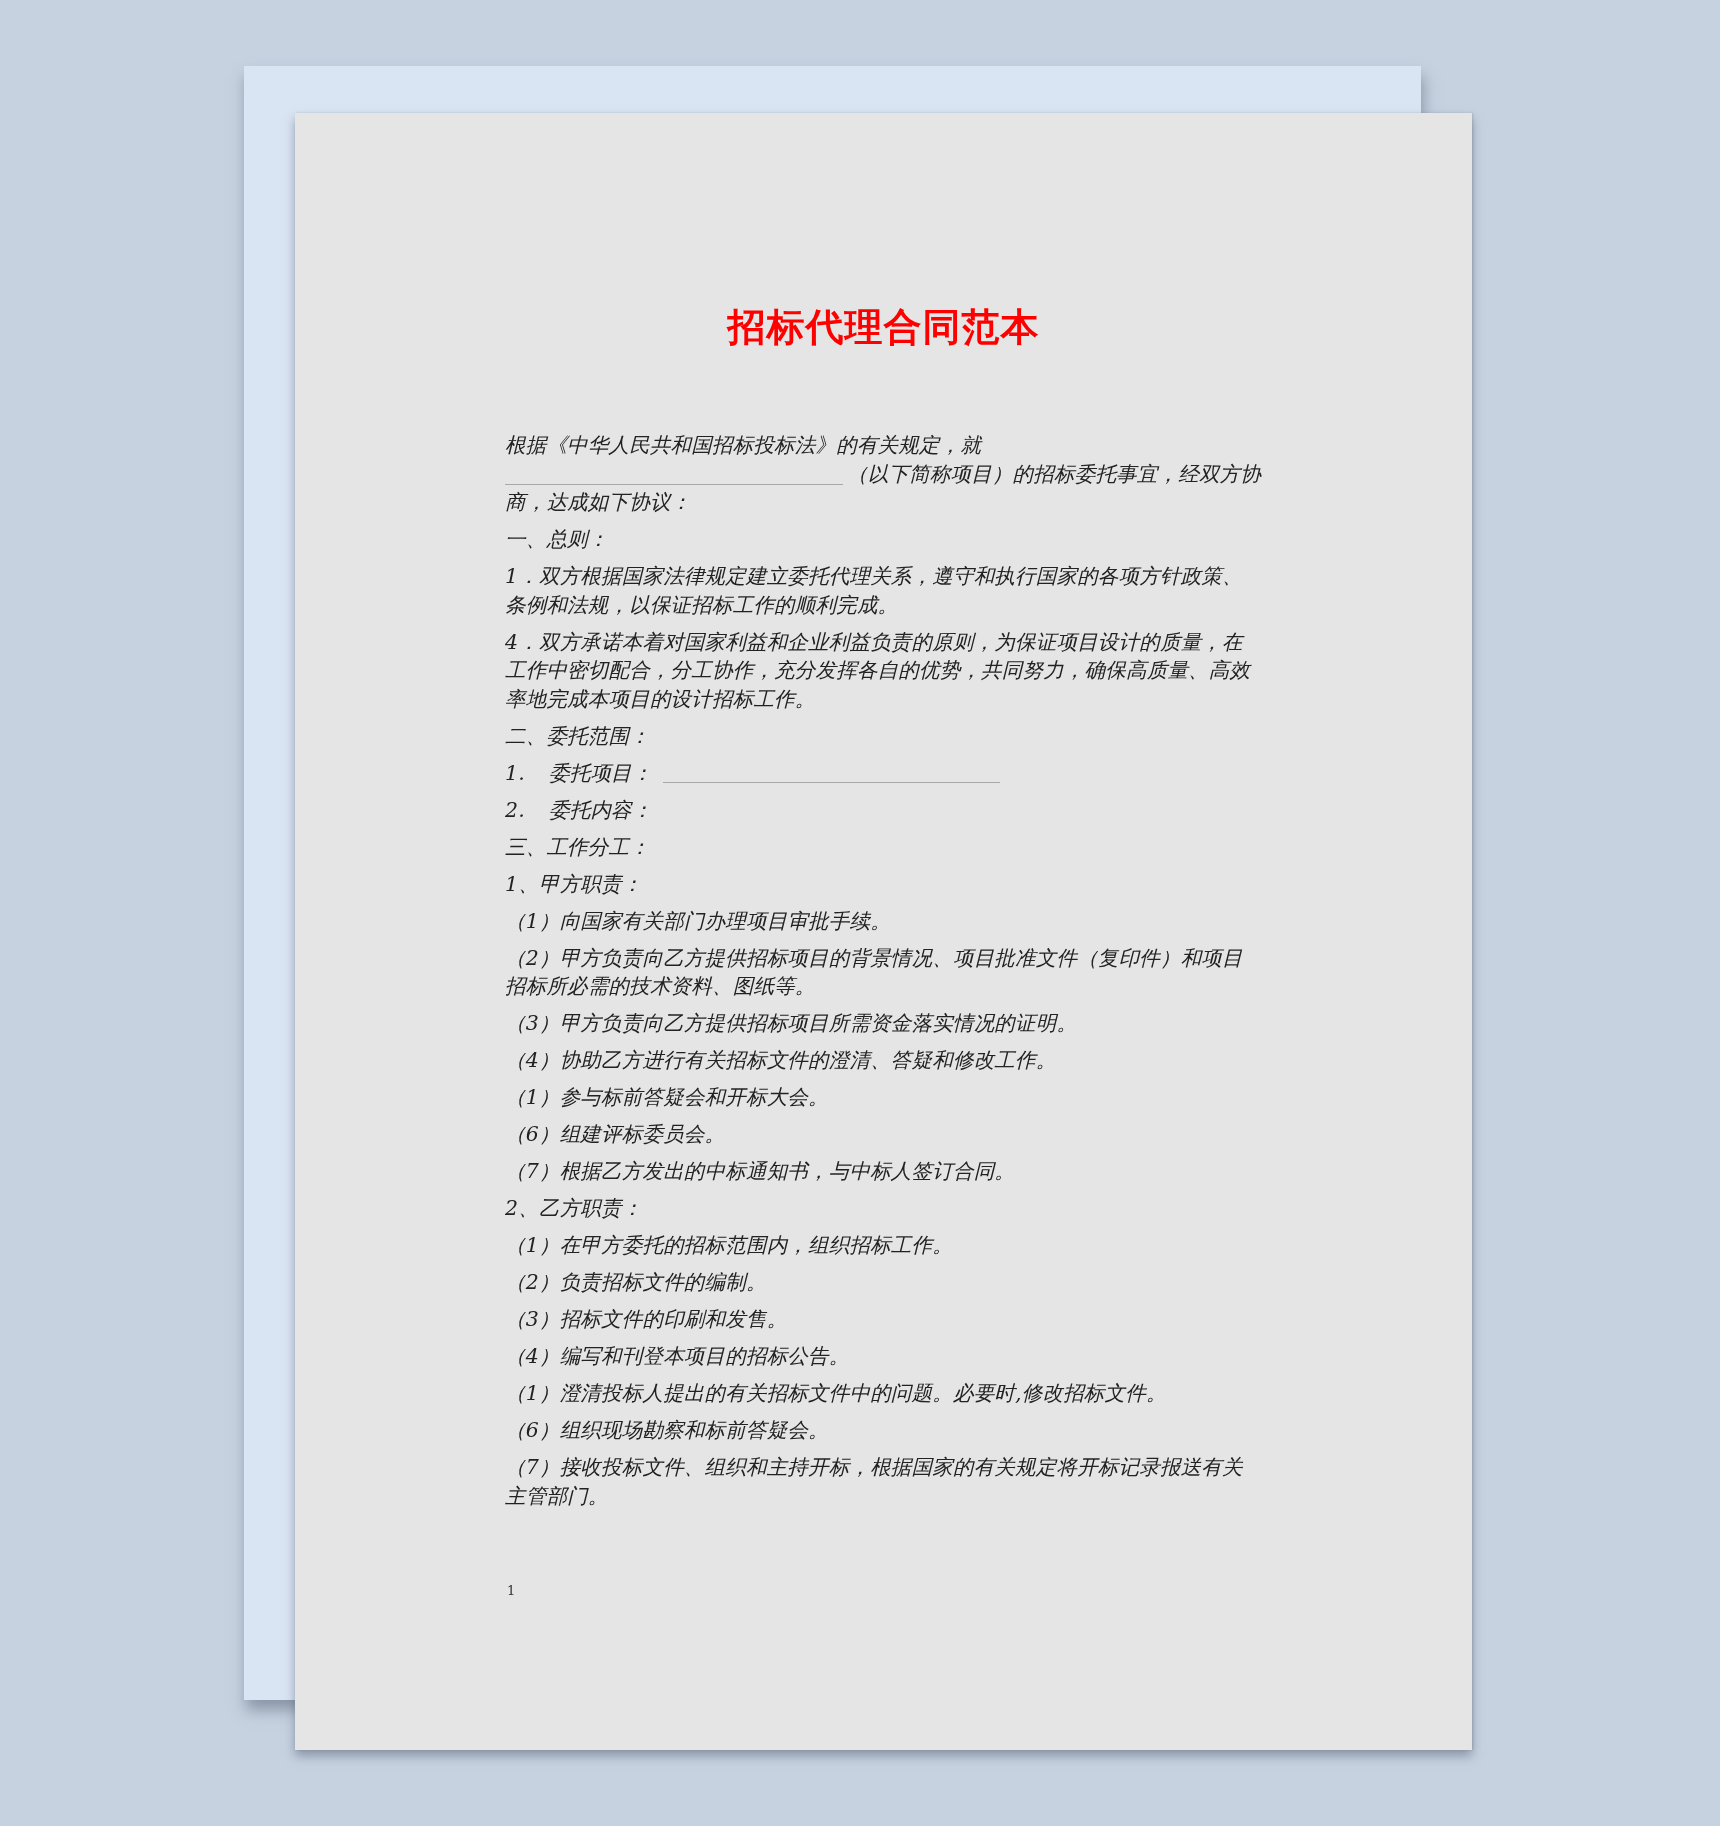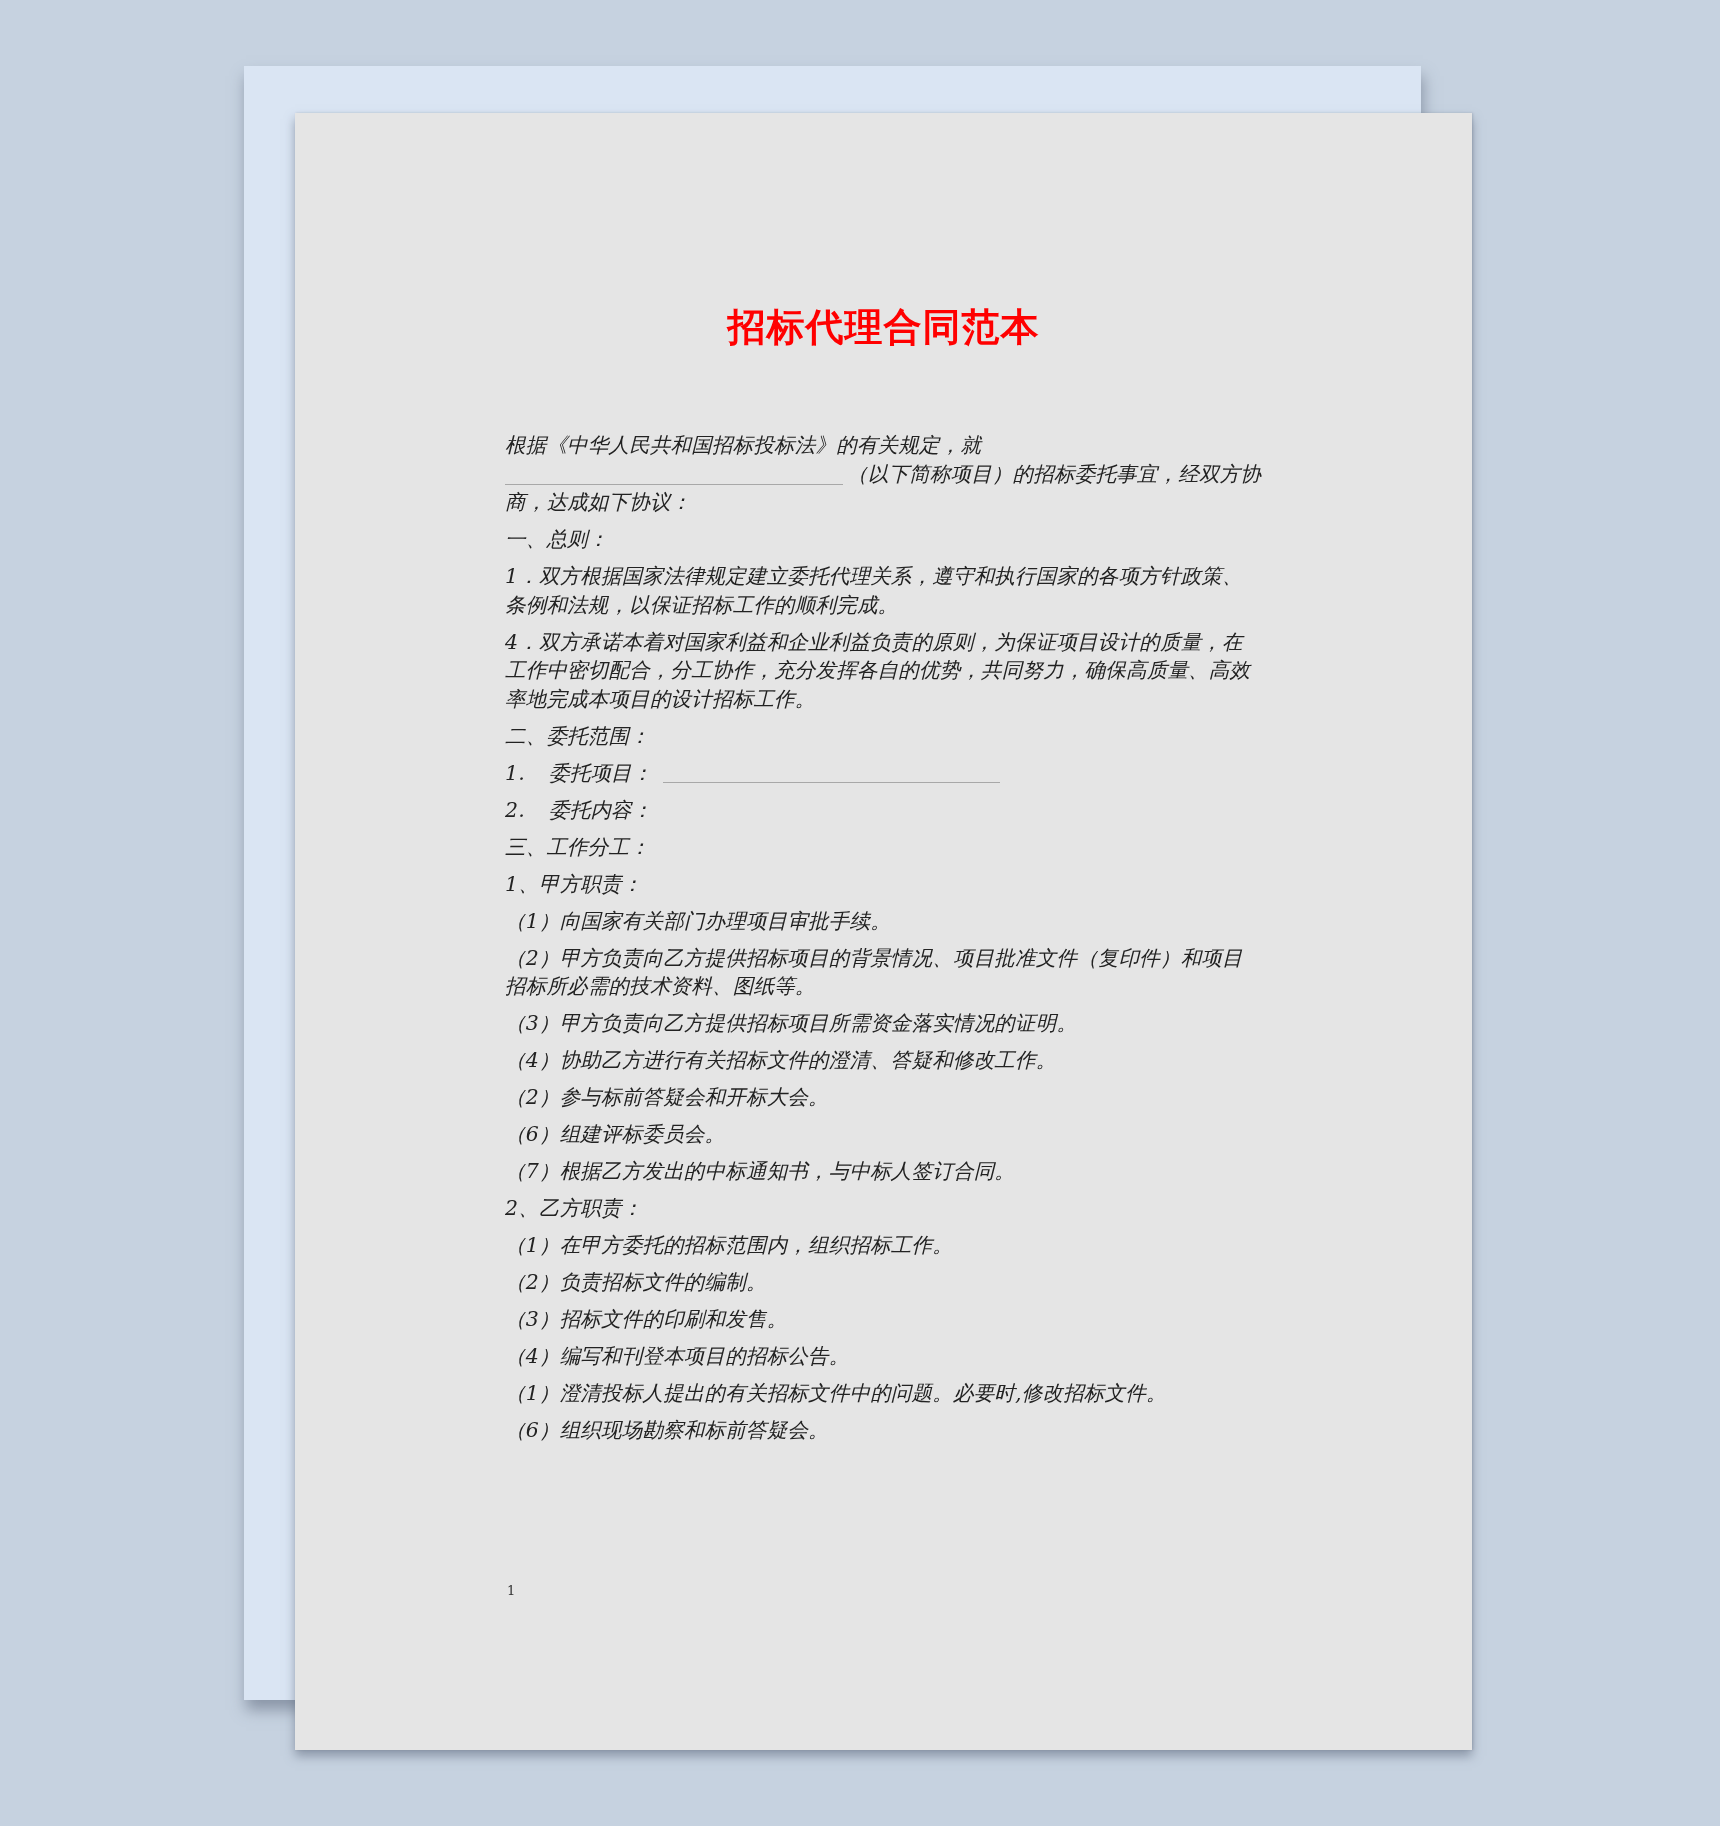--- a/index.html
+++ b/index.html
@@ -101,27 +101,28 @@
       <span class="num-indent">2.</span><span>委托内容：</span>
     </p>
 
     <p>三、工作分工：</p>
 
     <p>1、甲方职责：</p>
     <p>（1）向国家有关部门办理项目审批手续。</p>
     <p>（2）甲方负责向乙方提供招标项目的背景情况、项目批准文件（复印件）和项目招标所必需的技术资料、图纸等。</p>
     <p>（3）甲方负责向乙方提供招标项目所需资金落实情况的证明。</p>
     <p>（4）协助乙方进行有关招标文件的澄清、答疑和修改工作。</p>
-    <p>（2）参与标前答疑会和开标大会。</p>
+    <p>（1）参与标前答疑会和开标大会。</p>
     <p>（6）组建评标委员会。</p>
     <p>（7）根据乙方发出的中标通知书，与中标人签订合同。</p>
 
     <p>2、乙方职责：</p>
     <p>（1）在甲方委托的招标范围内，组织招标工作。</p>
     <p>（2）负责招标文件的编制。</p>
     <p>（3）招标文件的印刷和发售。</p>
     <p>（4）编写和刊登本项目的招标公告。</p>
     <p>（1）澄清投标人提出的有关招标文件中的问题。必要时,修改招标文件。</p>
     <p>（6）组织现场勘察和标前答疑会。</p>
+    <p>（7）接收投标文件、组织和主持开标，根据国家的有关规定将开标记录报送有关主管部门。</p>
   </div>
 
   <div class="page-number">1</div>
 </div>
 
 </body></html>

